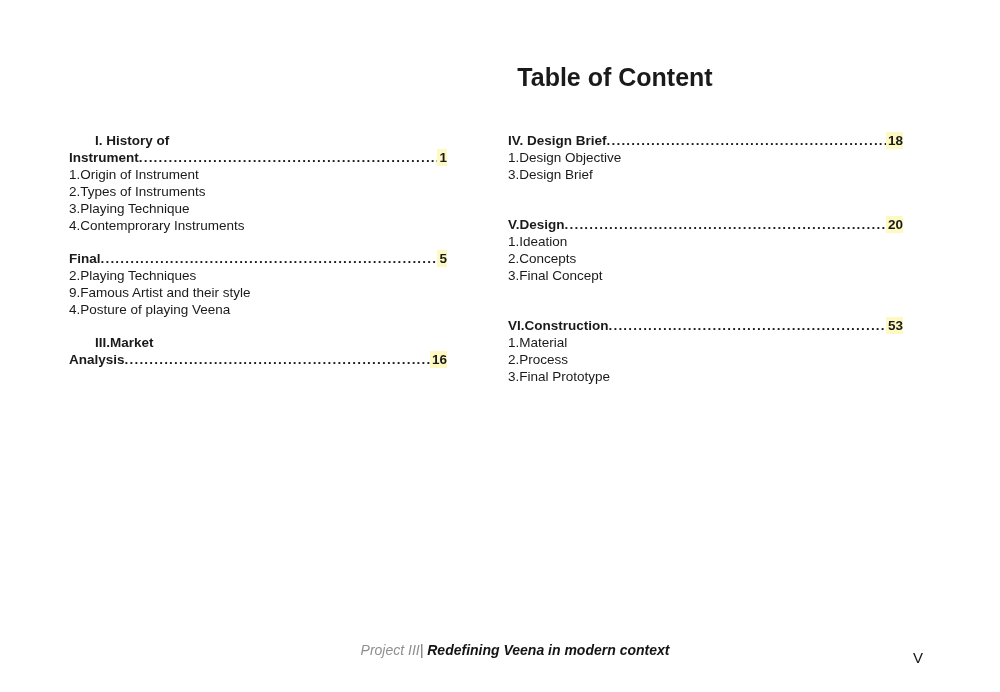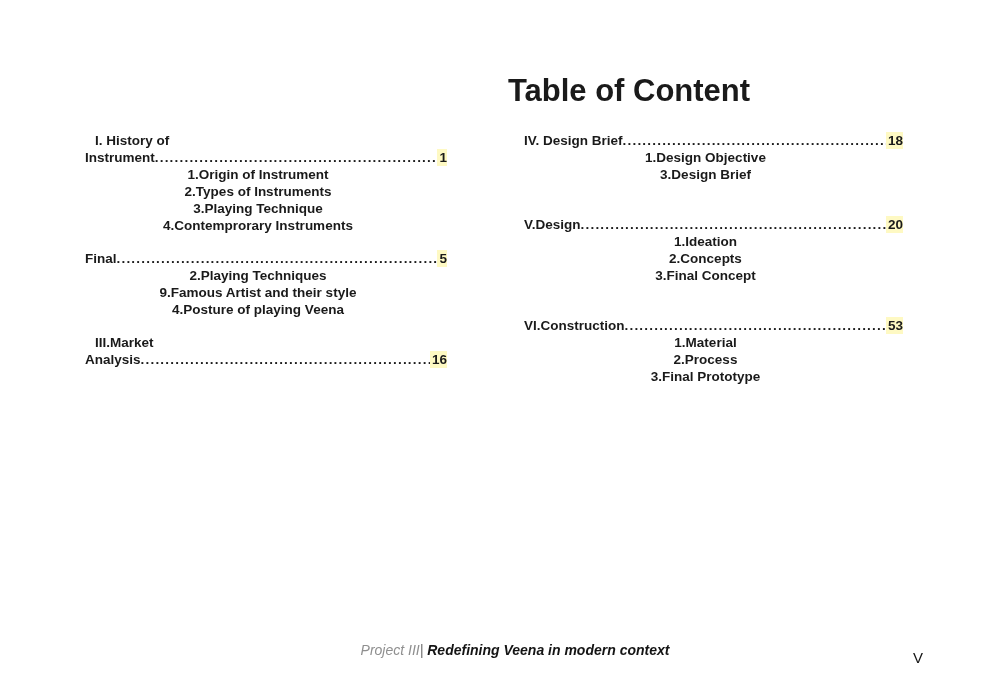--- a/index.html
+++ b/index.html
@@ -14,23 +14,23 @@
     background: #ffffff;
     font-family: "Liberation Sans", "DejaVu Sans", sans-serif;
     color: #1a1a1a;
     overflow: hidden;
   }
   .title {
     position: absolute;
     top: 62px;
     left: 450px;
     width: 330px;
-    margin: 14px;
+    margin: 0;
     text-align: center;
-    font-size: 31px;
+    font-size: 25px;
     line-height: 30px;
     font-weight: 700;
   }
   .col {
     position: absolute;
     top: 132px;
     font-size: 13.5px;
     line-height: 17px;
   }
   .col-left  { left: 69px;  width: 378px; }
@@ -38,33 +38,33 @@
   .col-left  .toc-section { margin-bottom: 16px; }
   .col-right .toc-section { margin-bottom: 33px; }
   .heading-line { font-weight: 700; white-space: nowrap; padding-left: 26px; }
   .heading-row {
     position: relative;
     font-weight: 700;
     white-space: nowrap;
     overflow: hidden;
     height: 17px;
   }
-  .heading-label { white-space: pre; margin-left: 16px; }
+  .heading-label { white-space: pre; }
   .leader {
     white-space: nowrap;
     letter-spacing: 1.2px;
   }
   .pg {
     position: absolute;
     top: 0;
     right: 0;
     background: #fef9c3;
     padding-left: 2px;
   }
-  .toc-item { font-weight: 700; white-space: nowrap; text-align: center; }
+  .toc-item { font-weight: 400; white-space: nowrap; }
   .footer {
     position: absolute;
     top: 641px;
     left: 15px;
     width: 1000px;
     text-align: center;
     font-size: 14px;
     line-height: 18px;
     font-style: italic;
   }

